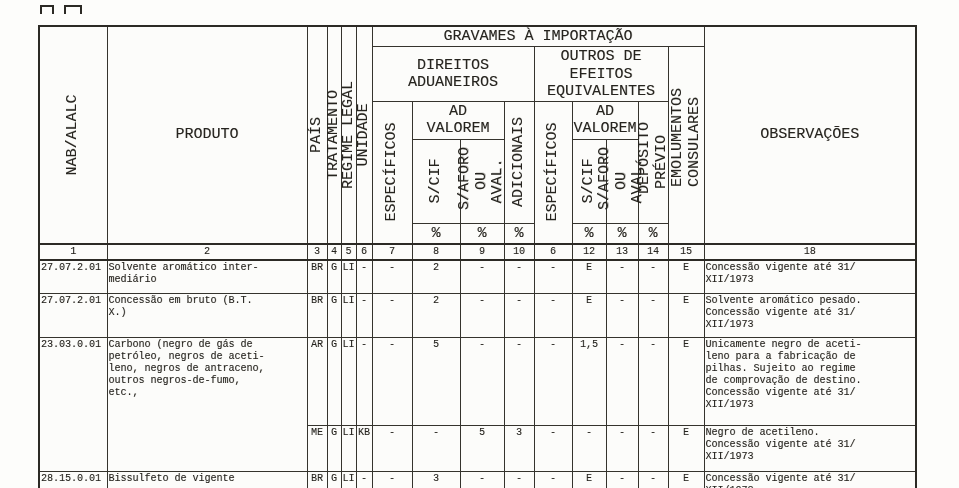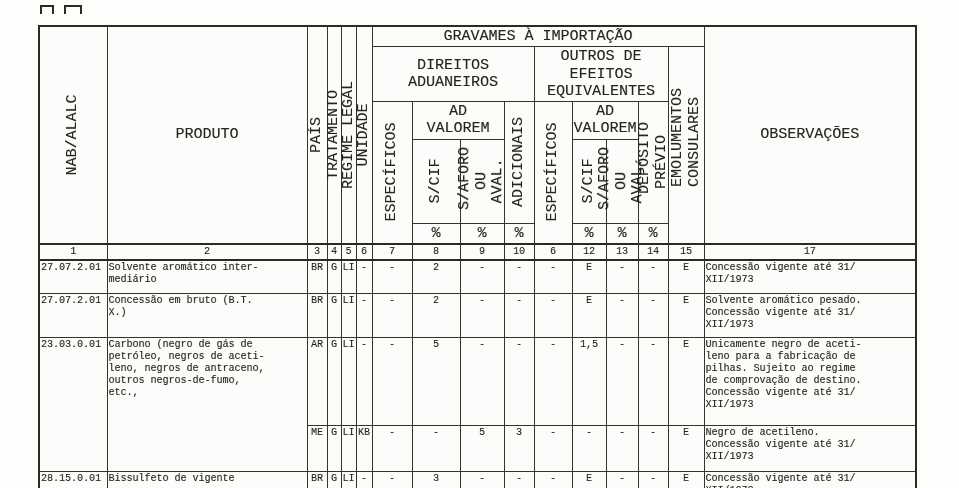--- a/index.html
+++ b/index.html
@@ -167,21 +167,21 @@
         <th>6</th>
         <th>7</th>
         <th>8</th>
         <th>9</th>
         <th>10</th>
         <th>6</th>
         <th>12</th>
         <th>13</th>
         <th>14</th>
         <th>15</th>
-        <th>17</th>
+        <th>18</th>
       </tr>
     </thead>
     <tbody id="tbody">
         <tr>
           <td class="c-code">27.07.2.01</td>
           <td class="c-prod">Solvente aromático inter-
 mediário</td>
           <td class="c-sm">BR</td>
           <td class="c-sm">G</td>
           <td class="c-sm">LI</td>

